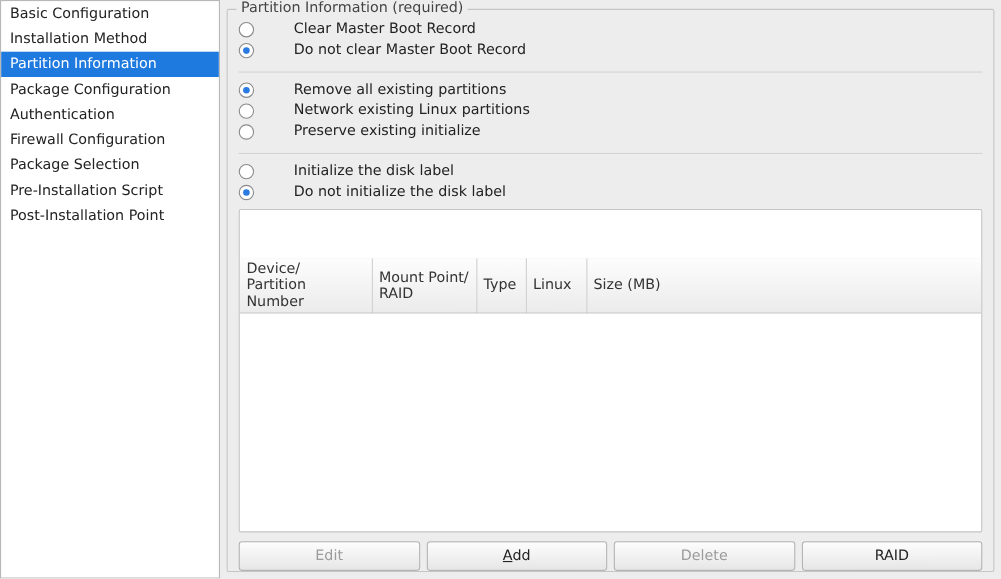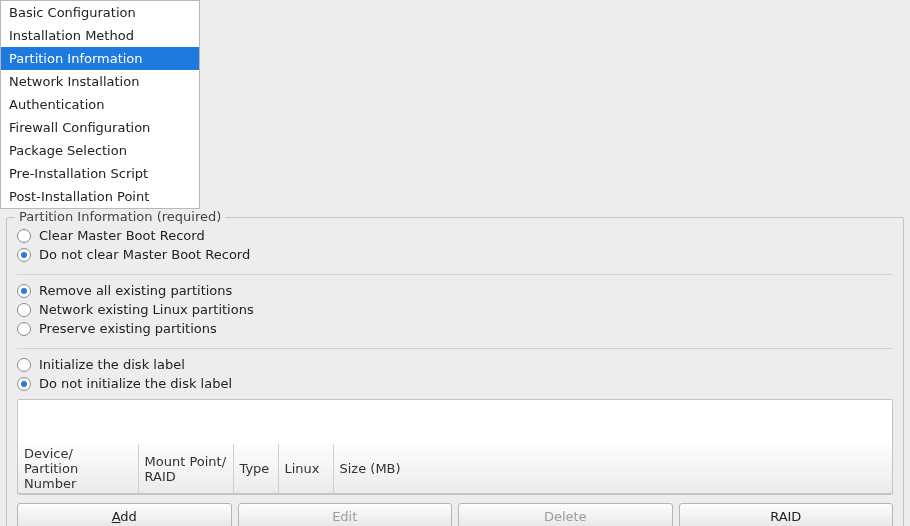--- a/index.html
+++ b/index.html
@@ -9,21 +9,20 @@
     background: #ededed;
     color: #222;
     width: 910px;
     height: 526px;
     overflow: hidden;
   }
   .container {
     display: flex;
     width: 100%;
     height: 100%;
-    flex-direction: column;
   }
   .sidebar {
     width: 200px;
     background: #fff;
     border: 1px solid #b8b8b8;
     overflow-y: auto;
     flex-shrink: 0;
   }
   .sidebar-item {
     padding: 4px 8px;
@@ -38,21 +37,21 @@
     flex: 1;
     padding: 0 6px 6px 6px;
     display: flex;
     flex-direction: column;
     position: relative;
   }
   .groupbox {
     border: 1px solid #c5c5c5;
     margin-top: 8px;
     position: relative;
-    padding: 8px 10px 10px 10px;
+    padding: 8px 10px 0 10px;
     flex: 1;
     display: flex;
     flex-direction: column;
     background: #ededed;
     border-radius: 2px;
   }
   .group-title {
     position: absolute;
     top: -9px;
     left: 8px;
@@ -61,20 +60,21 @@
     color: #444;
   }
   .radio-group {
     margin-bottom: 6px;
   }
   .radio-row {
     display: flex;
     align-items: center;
     padding: 2px 0;
     cursor: pointer;
+    gap: 28px;
   }
   .radio {
     width: 14px;
     height: 14px;
     border: 1px solid #8a8a8a;
     border-radius: 50%;
     background: #fff;
     margin-right: 8px;
     display: inline-flex;
     align-items: center;
@@ -139,21 +139,21 @@
   .mnemonic { text-decoration: underline; }
 </style>
 </head>
 <body>
 
 <div class="container">
   <div class="sidebar" id="sidebar">
       <div class="sidebar-item">Basic Configuration</div>
       <div class="sidebar-item">Installation Method</div>
       <div class="sidebar-item selected">Partition Information</div>
-      <div class="sidebar-item">Network Installation</div>
+      <div class="sidebar-item">Package Configuration</div>
       <div class="sidebar-item">Authentication</div>
       <div class="sidebar-item">Firewall Configuration</div>
       <div class="sidebar-item">Package Selection</div>
       <div class="sidebar-item">Pre-Installation Script</div>
       <div class="sidebar-item">Post-Installation Point</div>
     </div>
 
   <div class="main">
     <div class="groupbox">
       <span class="group-title">Partition Information (required)</span>
@@ -175,21 +175,21 @@
         <div class="radio-row">
           <span class="radio checked"></span>
           <span>Remove all existing partitions</span>
         </div>
         <div class="radio-row">
           <span class="radio"></span>
           <span>Network existing Linux partitions</span>
         </div>
         <div class="radio-row">
           <span class="radio"></span>
-          <span>Preserve existing partitions</span>
+          <span>Preserve existing initialize</span>
         </div>
       </div>
 
       <hr class="separator">
 
       <div class="radio-group">
         <div class="radio-row">
           <span class="radio"></span>
           <span>Initialize the disk label</span>
         </div>
@@ -212,20 +212,20 @@
               <th style="width:45px"><span>Type</span></th>
               <th style="width:55px"><span>Linux</span></th>
               <th><span>Size (MB)</span></th>
             </tr>
           </thead>
           <tbody></tbody>
         </table>
       </div>
 
       <div class="button-row">
+        <div class="btn disabled">Edit</div>
         <div class="btn"><span class="mnemonic">A</span><span>dd</span></div>
-        <div class="btn disabled">Edit</div>
         <div class="btn disabled">Delete</div>
         <div class="btn">RAID</div>
       </div>
     </div>
   </div>
 </div>
 
 </body></html>

